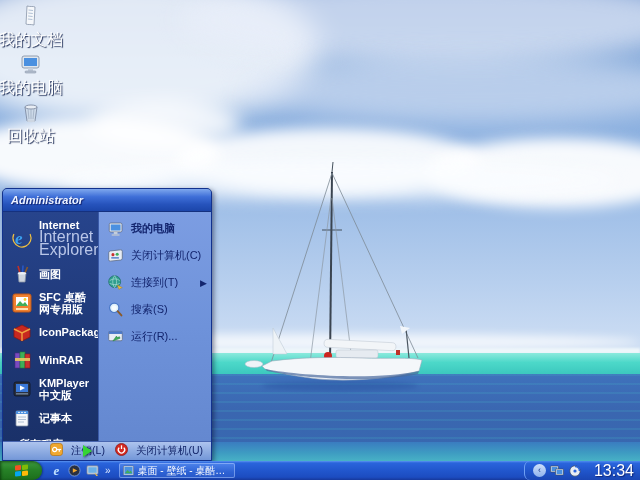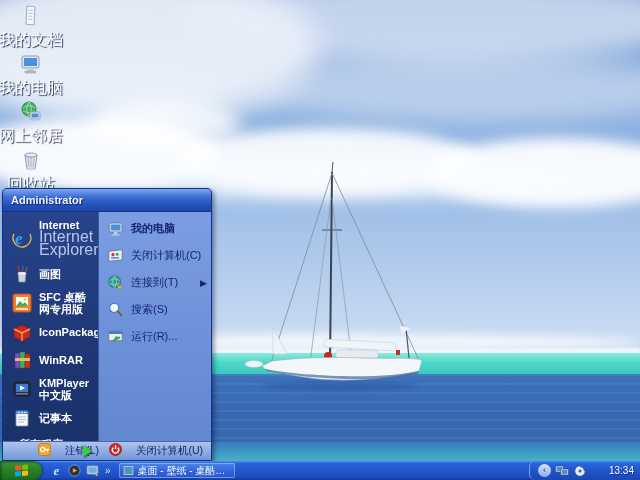--- a/index.html
+++ b/index.html
@@ -20,59 +20,59 @@
 
   
   .desk-icons{position:absolute;left:2px;top:4px;width:58px;display:flex;flex-direction:column;gap:6px;}
   .desk-icon{width:58px;height:42px;display:flex;flex-direction:column;align-items:center;cursor:default;}
   .desk-icon .ic{width:25px;height:25px;display:flex;align-items:center;justify-content:center;}
   .desk-icon .lbl{margin-top:2px;font-size:16px;color:#fff;text-shadow:1px 1px 1px rgba(10,25,70,.9);white-space:nowrap;}
 
   
   .start-menu{position:absolute;left:2px;top:188px;width:210px;height:273px;border:1px solid #12328e;border-radius:5px 5px 0 0;box-shadow:2px 2px 5px rgba(0,0,30,.45);box-sizing:border-box;display:flex;flex-direction:column;overflow:hidden;background:#20396f;}
   .sm-header{height:22px;flex:0 0 22px;background:linear-gradient(180deg,#7fa8ee 0%,#3f6fd8 35%,#2653bc 70%,#1c46aa 100%);display:flex;align-items:center;padding-left:8px;border-bottom:1px solid #15317f;}
-  .sm-header .uname{color:#eef3ff;font-size:11px;font-weight:bold;text-shadow:1px 1px 1px rgba(0,0,60,.6);}
+  .sm-header .uname{color:#eef3ff;font-size:11px;font-weight:bold;text-shadow:1px 1px 1px rgba(0,0,60,.6);font-style:italic;}
   .sm-body{flex:1;display:flex;min-height:0;}
   .sm-left{width:95px;flex:0 0 95px;background:linear-gradient(180deg,#27448c 0%,#1e3775 60%,#1a3169 100%);display:flex;flex-direction:column;padding-top:3px;box-sizing:border-box;}
   .sm-right{flex:1;background:linear-gradient(180deg,#7c9de2 0%,#6e92da 50%,#6488d0 100%);border-left:1px solid #3a5aa8;display:flex;flex-direction:column;padding-top:3px;box-sizing:border-box;}
   .sm-item{display:flex;align-items:center;gap:6px;padding:3px 4px 3px 8px;cursor:default;}
   .sm-left .sm-item .tx{color:#fff;font-size:11px;font-weight:bold;line-height:12px;}
   .sm-left .sm-item .sub{color:#b9c6e8;font-size:16px;font-weight:normal;}
   .sm-left .sm-item .ic,.sm-right .sm-item .ic{width:22px;height:22px;flex:0 0 22px;display:flex;align-items:center;justify-content:center;}
   .sm-right .sm-item{padding:4px 4px 4px 7px;}
   .sm-right .sm-item .ic{width:19px;height:19px;flex:0 0 19px;}
   .sm-right .sm-item .tx{color:#13256e;font-size:11px;}
   .sm-right .sm-item.bold .tx{font-weight:bold;}
   .sm-right .arrow{margin-left:auto;color:#13256e;font-size:9px;}
   .spacer{flex:1;}
   .all-programs{display:flex;align-items:center;gap:6px;padding:5px 6px 7px 16px;cursor:default;}
   .all-programs .tx{color:#fff;font-size:11px;font-weight:bold;}
   .ap-arrow{width:0;height:0;border-left:9px solid #35d435;border-top:6px solid transparent;border-bottom:6px solid transparent;filter:drop-shadow(1px 1px 1px rgba(0,0,40,.6));}
   .sm-footer{flex:0 0 18px;height:18px;background:linear-gradient(180deg,#aec4ee 0%,#8aa9e0 60%,#7397d8 100%);border-top:1px solid #4966b0;display:flex;align-items:center;justify-content:flex-end;gap:10px;padding-right:8px;}
-  .sm-footer .fbtn{display:flex;align-items:center;gap:14px;cursor:default;}
+  .sm-footer .fbtn{display:flex;align-items:center;gap:8px;cursor:default;}
   .sm-footer .fbtn .tx{font-size:10.5px;color:#122468;}
 
   
   .taskbar{position:absolute;left:0;top:461px;width:640px;height:19px;background:linear-gradient(180deg,#5a94f2 0%,#2a64dc 10%,#2258cf 45%,#1c4cc0 85%,#16389c 100%);display:flex;align-items:center;}
   .start-btn{width:42px;height:19px;border-radius:0 9px 9px 0;background:linear-gradient(180deg,#3f9b3f 0%,#278227 45%,#1c6e1c 100%);box-shadow:inset 1px 1px 3px rgba(0,30,0,.6),1px 0 2px rgba(0,0,40,.4);display:flex;align-items:center;justify-content:center;cursor:pointer;}
   .winflag{position:relative;width:13px;height:12px;transform:skewY(-4deg);}
   .winflag i{position:absolute;width:6px;height:5px;border-radius:1px;}
   .winflag .r{left:0;top:0;background:#f35325;}
   .winflag .g{left:7px;top:0;background:#81bc06;}
   .winflag .b{left:0;top:6px;background:#05a6f0;}
   .winflag .y{left:7px;top:6px;background:#ffba08;}
   .quick{display:flex;align-items:center;gap:3px;padding:0 4px 0 7px;}
   .qbtn{width:15px;height:15px;display:flex;align-items:center;justify-content:center;cursor:pointer;border-radius:2px;}
   .q-ie{color:#bfe0ff;font-size:13px;font-weight:bold;font-style:italic;font-family:"Liberation Serif",serif;}
   .chev{color:#dce8ff;font-size:10px;padding:0 2px;cursor:pointer;}
   .task-btn{margin-left:2px;width:116px;height:15px;border-radius:2px;background:linear-gradient(180deg,#4e84ec 0%,#2e62d4 60%,#2858c8 100%);box-shadow:inset 0 0 0 1px rgba(180,205,255,.5);display:flex;align-items:center;gap:4px;padding:0 4px;box-sizing:border-box;cursor:pointer;}
   .task-btn .tx{color:#fff;font-size:10px;white-space:nowrap;overflow:hidden;text-overflow:ellipsis;}
   .tray{margin-left:auto;height:19px;display:flex;align-items:center;gap:4px;padding:0 6px 0 8px;background:linear-gradient(180deg,#4e8cf0 0%,#2a64dc 12%,#2056cc 50%,#1a46b4 100%);border-left:1px solid #6fa0f4;border-radius:6px 0 0 6px;}
   .tray-chev{width:13px;height:13px;border-radius:50%;background:linear-gradient(180deg,#cfe0fa,#8fb2ec);color:#1c3a8c;font-size:9px;line-height:13px;text-align:center;cursor:pointer;}
-  .clock{color:#fff;font-size:10px;margin-left:18px;text-shadow:1px 1px 1px rgba(0,0,60,.5);}
+  .clock{color:#fff;font-size:16px;margin-left:8px;text-shadow:1px 1px 1px rgba(0,0,60,.5);}
   .tray-ic{width:14px;height:13px;display:flex;align-items:center;justify-content:center;cursor:pointer;}
 </style>
 </head>
 <body>
 
 <div class="screen">
 
   <div>
     <div class="sky"></div>
     <div class="cloud" style="left:-60px;top:-30px;width:380px;height:155px;background:rgba(255,255,255,.82);filter:blur(14px);"></div>
@@ -128,32 +128,20 @@
             <rect x="5" y="6" width="13" height="8" fill="#4a90e0"></rect>
             <rect x="9" y="16" width="5" height="3" fill="#c4cedc"></rect>
             <rect x="6" y="19" width="11" height="2" rx="1" fill="#aebachab" stroke="#8894a8" stroke-width="0.6" style="fill:#b8c2d2"></rect>
           </svg>
       </div>
       <span class="lbl">我的电脑</span>
     </div>
     <div class="desk-icon">
       <div class="ic">
         <svg width="24" height="24" viewBox="0 0 24 24">
-            <circle cx="10" cy="9" r="7" fill="#3fae5a" stroke="#2a7a3e" stroke-width="0.8"></circle>
-            <path d="M4 8 C8 5,13 5,16 8 M4 11 C8 13,13 13,16 11 M10 2 C7 6,7 12,10 16 M10 2 C13 6,13 12,10 16" stroke="#bfe8cc" stroke-width="0.8" fill="none"></path>
-            <rect x="11" y="12" width="10" height="7" rx="1" fill="#dfe6ee" stroke="#7c8aa0" stroke-width="0.7"></rect>
-            <rect x="12.5" y="13.5" width="7" height="4" fill="#4a90e0"></rect>
-            <rect x="13" y="19" width="6" height="1.6" fill="#b8c2d2"></rect>
-          </svg>
-      </div>
-      <span class="lbl">网上邻居</span>
-    </div>
-    <div class="desk-icon">
-      <div class="ic">
-        <svg width="24" height="24" viewBox="0 0 24 24">
             <path d="M6 7 L8 21 L16 21 L18 7 Z" fill="rgba(210,220,232,.75)" stroke="#76839a" stroke-width="0.8"></path>
             <ellipse cx="12" cy="7" rx="6" ry="2" fill="#e8edf4" stroke="#76839a" stroke-width="0.8"></ellipse>
             <path d="M9 9 L10 19 M12 9 L12 19 M15 9 L14 19" stroke="#9aa8bc" stroke-width="0.7"></path>
             <ellipse cx="12" cy="21" rx="4" ry="1.2" fill="#cdd6e2"></ellipse>
           </svg>
       </div>
       <span class="lbl">回收站</span>
     </div>
   </div>
 

